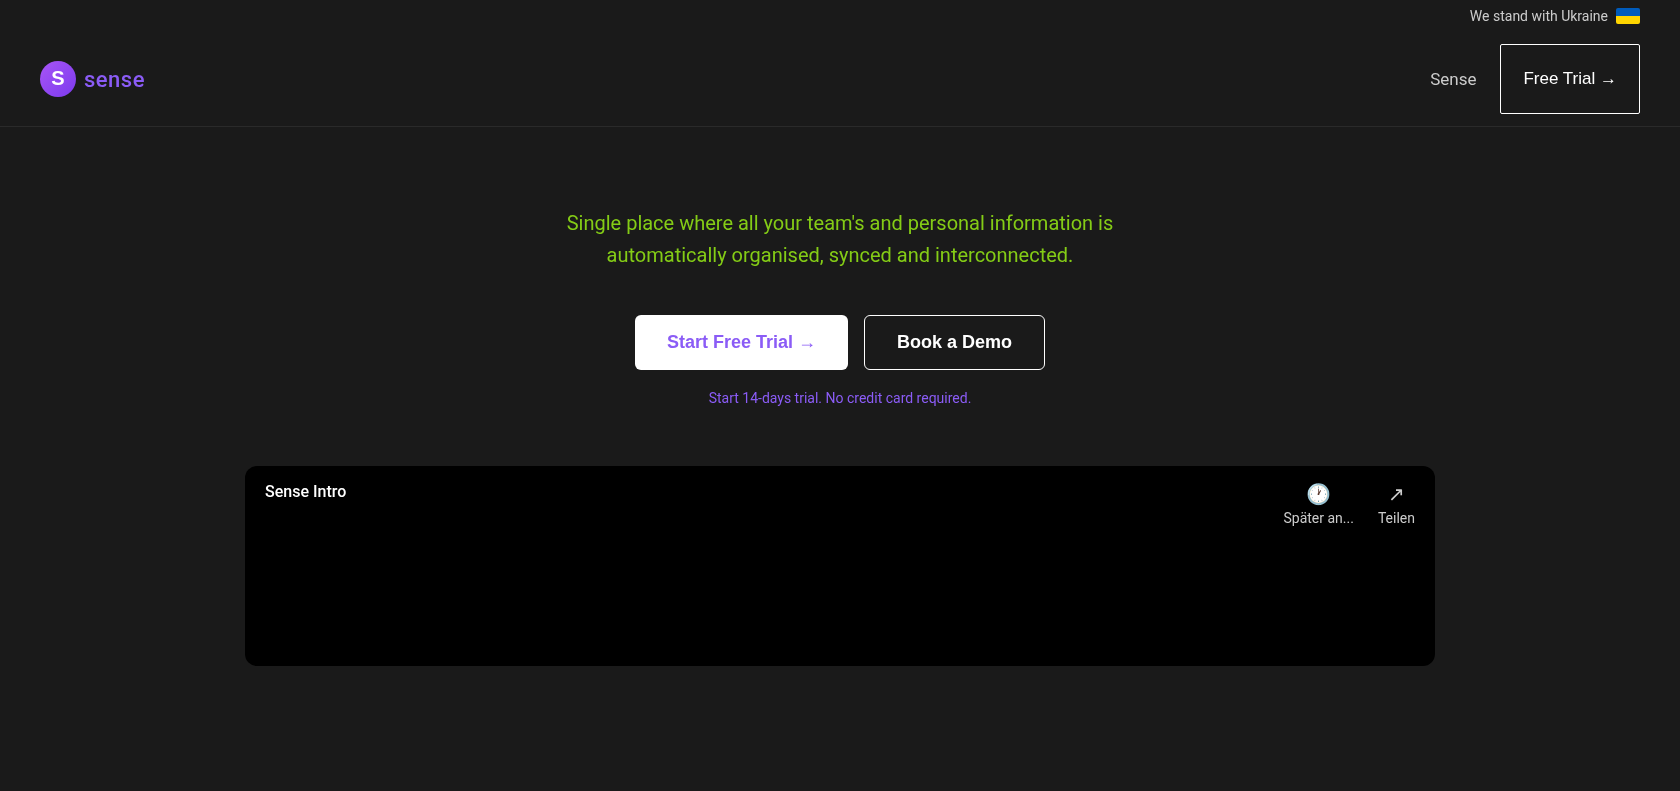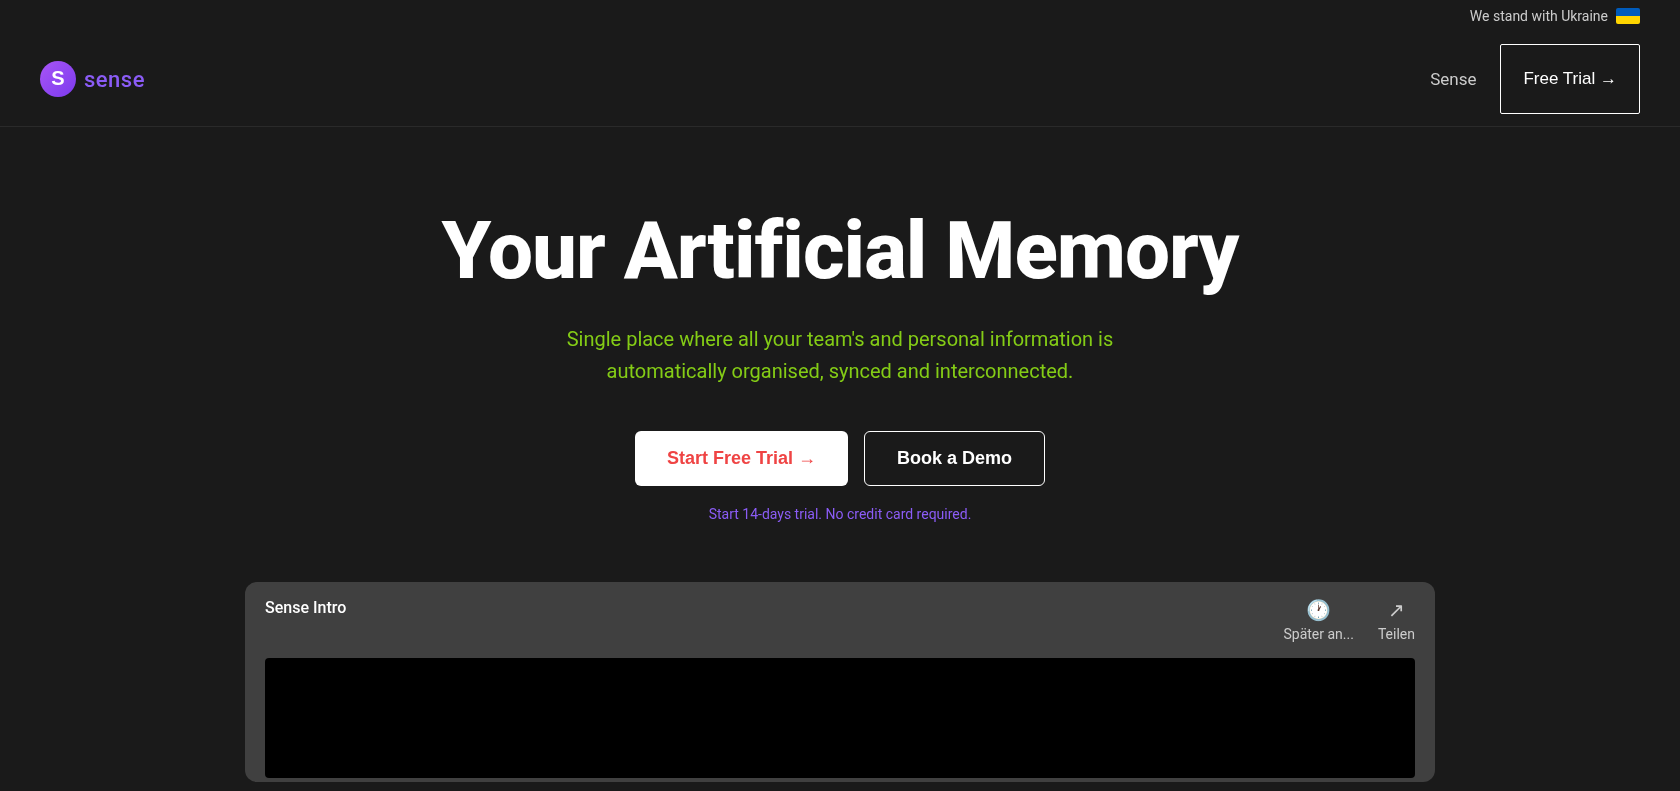--- a/index.html
+++ b/index.html
@@ -142,21 +142,21 @@
     }
 
     .hero-buttons {
       display: flex;
       gap: 16px;
       margin-bottom: 20px;
     }
 
     .btn-primary {
       background-color: #ffffff;
-      color: #ef4444;
+      color: #8b5cf6;
       border: none;
       border-radius: 6px;
       padding: 16px 32px;
       font-size: 18px;
       font-weight: 600;
       cursor: pointer;
       display: flex;
       align-items: center;
       gap: 8px;
     }
@@ -178,21 +178,21 @@
     }
 
     
     .video-section {
       display: flex;
       justify-content: center;
       padding: 20px 40px 0;
     }
 
     .video-container {
-      background-color: #404040;
+      background-color: #000000;
       border-radius: 12px;
       width: 1190px;
       height: 200px;
       position: relative;
       overflow: hidden;
     }
 
     .video-header {
       display: flex;
       justify-content: space-between;
@@ -262,21 +262,20 @@
     </svg>
     <span class="logo-text">sense</span>
   </div>
 
 
   <span class="nav-login">Sense</span>
   <button class="nav-cta">Free Trial →</button>
 </nav>
 
 <section class="hero">
-  <h1 class="hero-title">Your Artificial Memory</h1>
   <p class="hero-subtitle">Single place where all your team's and personal information is automatically organised, synced and interconnected.</p>
 
   <div class="hero-buttons">
     <button class="btn-primary">Start Free Trial →</button>
     <button class="btn-secondary">Book a Demo</button>
   </div>
 
   <p class="hero-note">Start 14-days trial. No credit card required.</p>
 </section>
 

